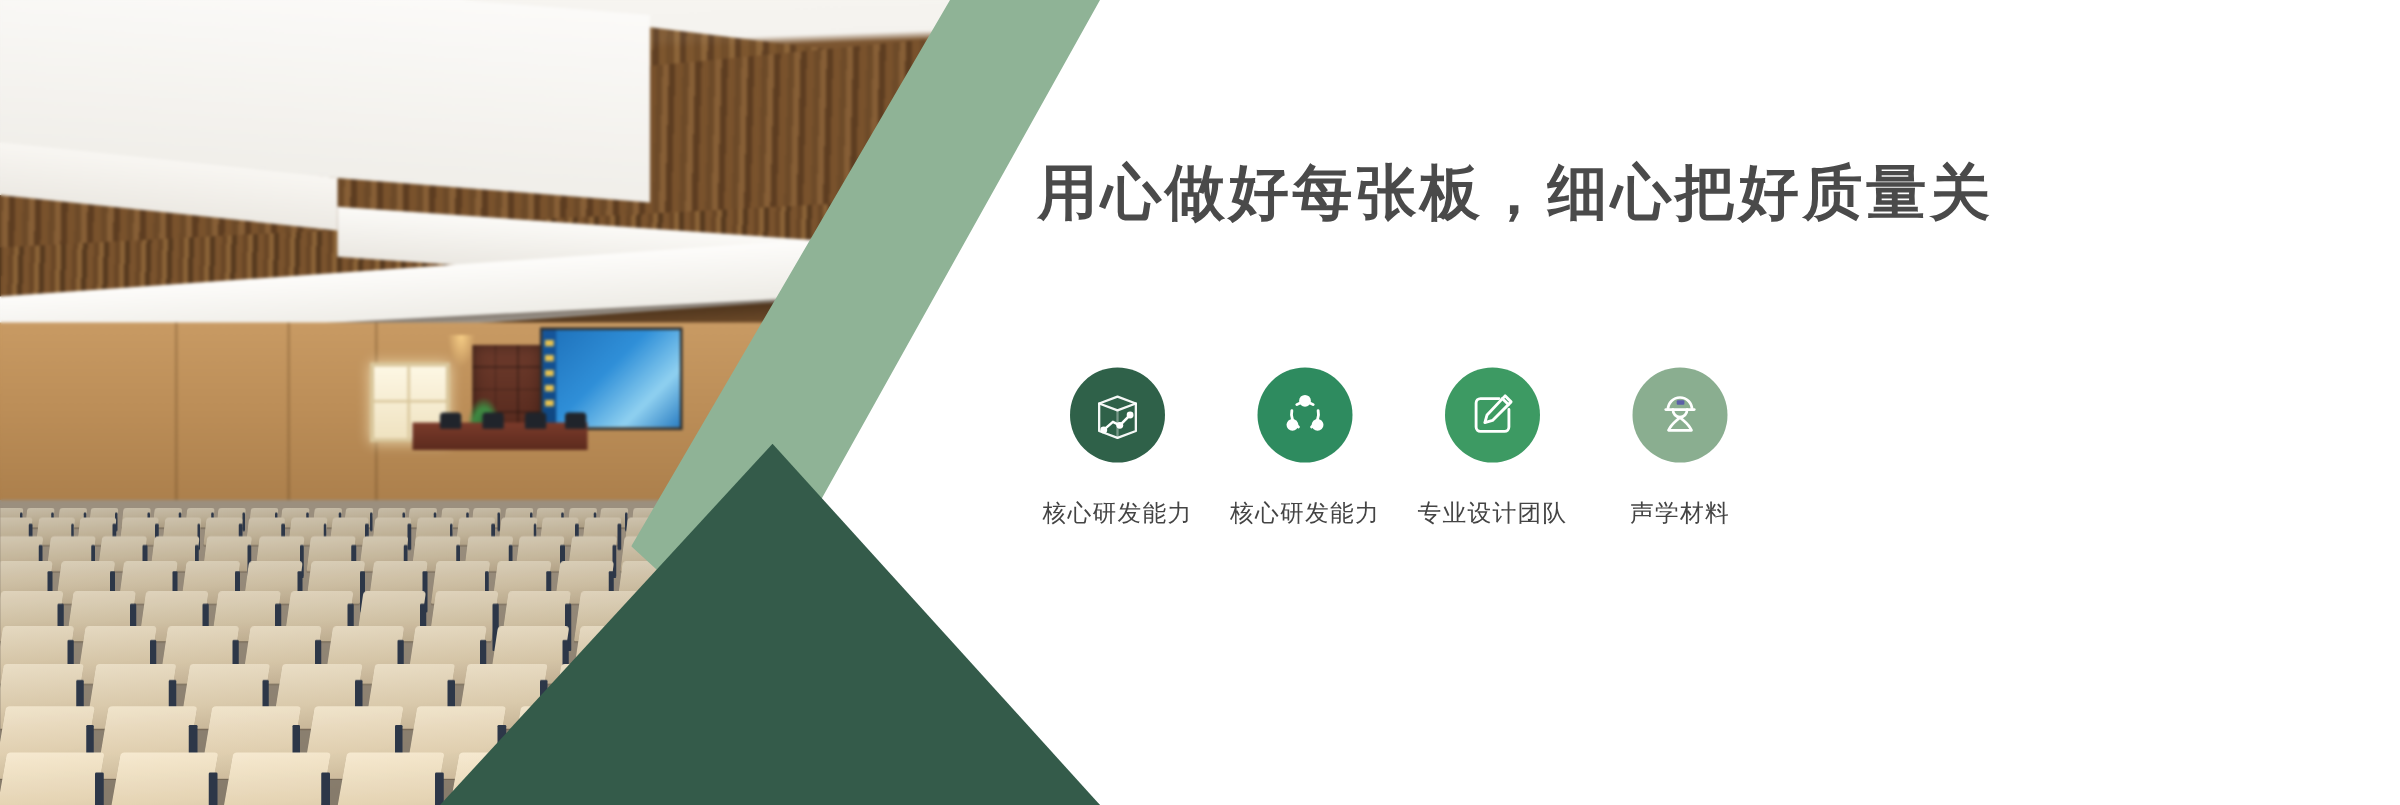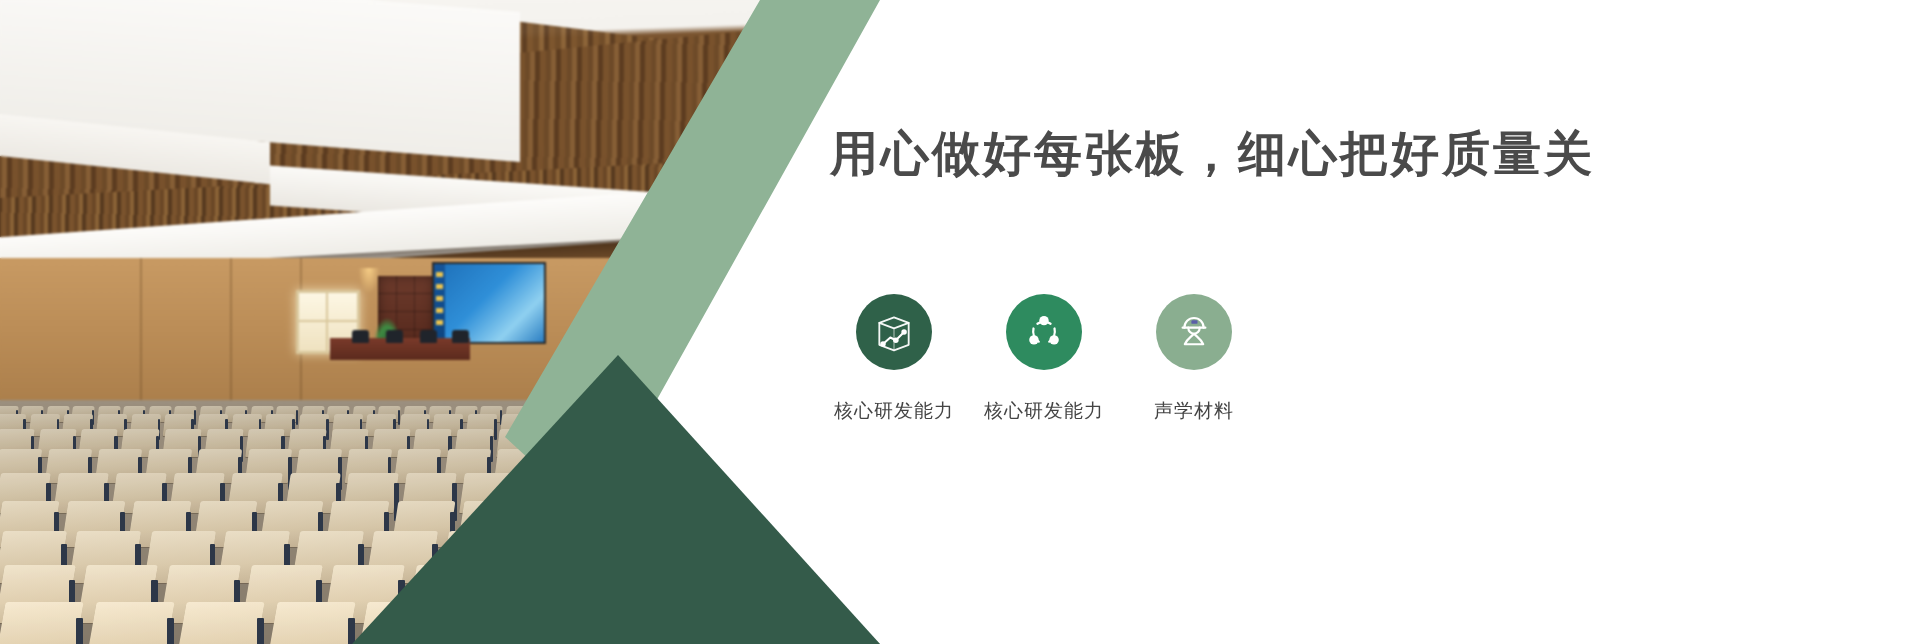--- a/index.html
+++ b/index.html
@@ -625,20 +625,32 @@
               <path d="M18 35 A14 14 0 0 1 12 20"></path>
               <circle cx="24" cy="11" r="5.4" fill="#ffffff" stroke="none"></circle>
               <circle cx="12.5" cy="33" r="5.4" fill="#ffffff" stroke="none"></circle>
               <circle cx="35.5" cy="33" r="5.4" fill="#ffffff" stroke="none"></circle>
             </svg>
           </span>
         </div>
         <div class="feature-label">核心研发能力</div>
       </div>
 
+      <div class="feature">
+        <div class="circle" style="background:#3d9a63">
+          <span>
+            <svg width="42" height="42" viewBox="0 0 48 48" fill="none" stroke="#ffffff" stroke-width="2.6" stroke-linecap="round" stroke-linejoin="round">
+              <path d="M30 9 H13 A4 4 0 0 0 9 13 V35 A4 4 0 0 0 13 39 H35 A4 4 0 0 0 39 35 V19"></path>
+              <path d="M35.5 6.5 L41 12 L24 29 L17 31 L19 24 Z"></path>
+              <path d="M33 9 L38.5 14.5"></path>
+            </svg>
+          </span>
+        </div>
+        <div class="feature-label">专业设计团队</div>
+      </div>
 
       <div class="feature">
         <div class="circle" style="background:#8aae90">
           <span>
             <svg width="42" height="42" viewBox="0 0 48 48" fill="none" stroke="#ffffff" stroke-width="2.5" stroke-linecap="round" stroke-linejoin="round">
               <path d="M13 19 A11 11 0 0 1 35 19"></path>
               <path d="M11 19 H37"></path>
               <rect x="21" y="10.5" width="7" height="4.2" rx="1" fill="#5b5fa8" stroke="none"></rect>
               <path d="M17.5 19 A6.5 7 0 0 0 30.5 19"></path>
               <path d="M24 26 C20 30 16 32 13.5 38 L34.5 38 C32 32 28 30 24 26 Z"></path>

